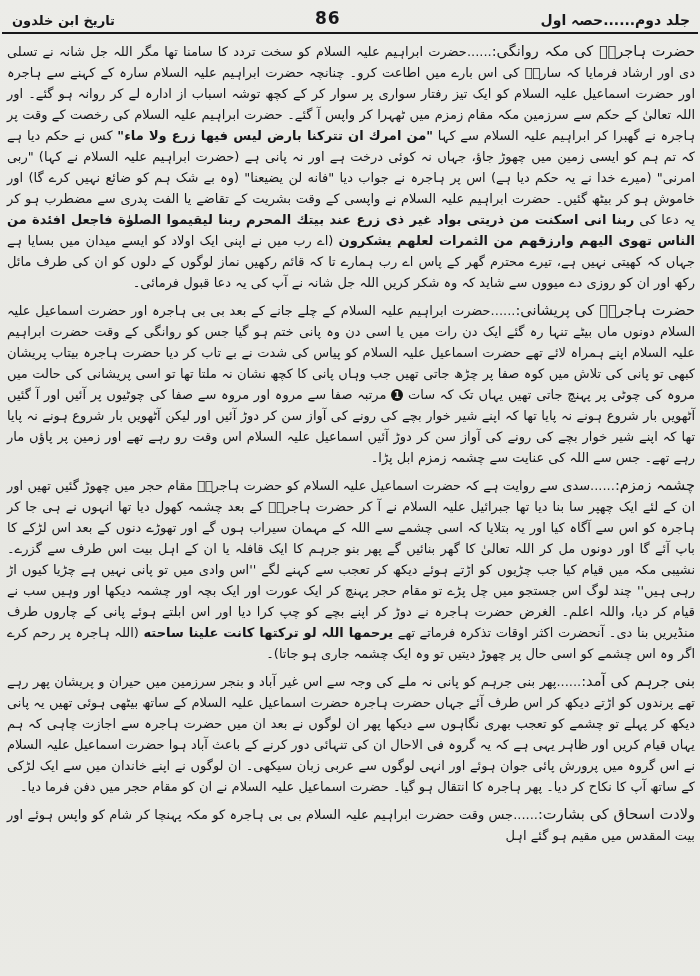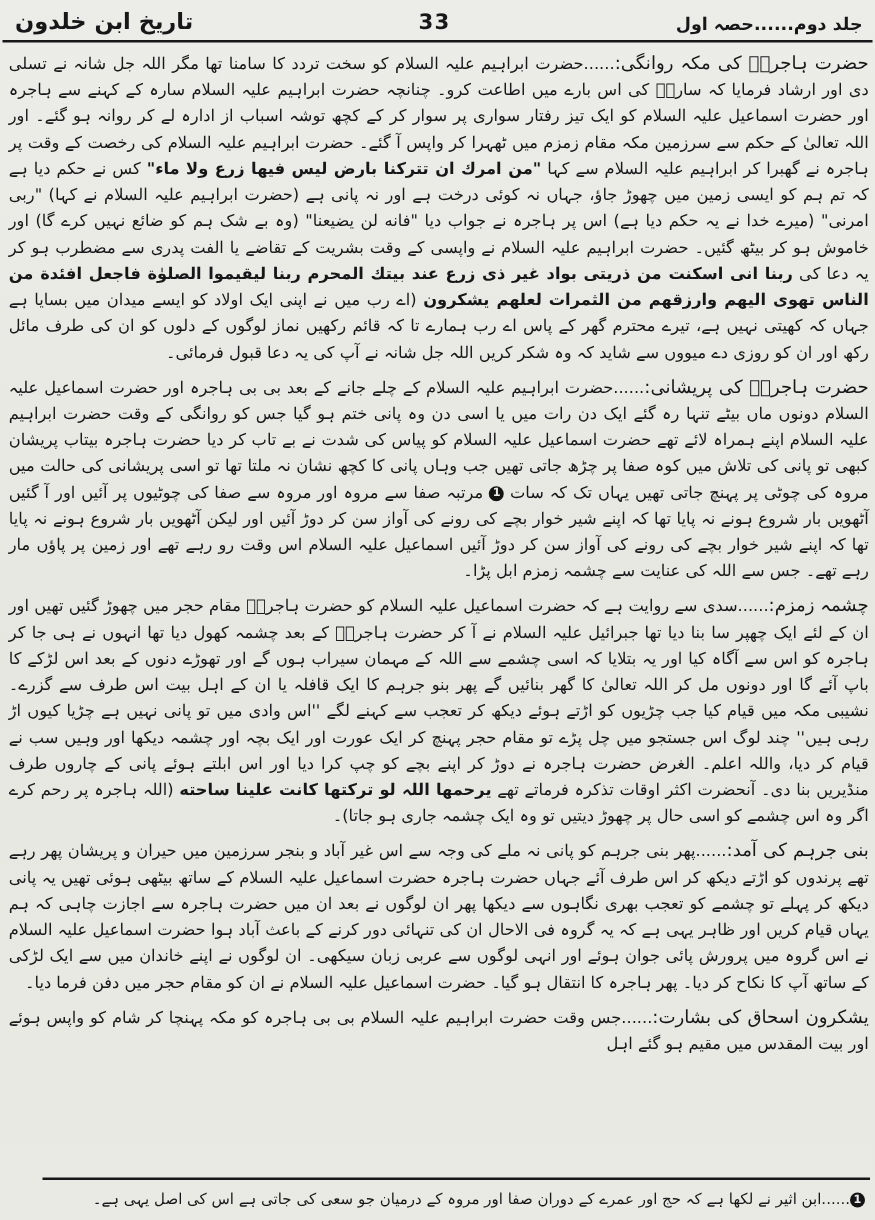--- a/index.html
+++ b/index.html
@@ -7,21 +7,21 @@
   .page{
     position:relative;width:700px;height:976px;margin:0 auto;
     background:linear-gradient(180deg,#ecece8 0%,#e7e7e2 55%,#eaeae5 100%);
     color:#17171a;overflow:hidden;box-sizing:border-box;
   }
   
   .hdr{
     direction:ltr;display:flex;justify-content:space-between;align-items:flex-end;
     padding:10px 10px 2px 12px;height:30px;box-sizing:border-box;
   }
-  .hdr .h-left{font-size:18px;font-weight:bold;}
+  .hdr .h-left{font-size:13px;font-weight:bold;}
   .hdr .h-center{font-size:17px;font-weight:bold;letter-spacing:1px;}
   .hdr .h-right{font-size:14px;font-weight:bold;}
   .hdr-rule{height:0;border-top:2.5px solid #17171a;margin:2px 2px 0 2px;}
   
   .content{
     direction:rtl;text-align:justify;text-justify:inter-word;
     padding:7px 5px 0 7px;font-size:13px;line-height:21px;
   }
   .para{margin:0 0 7px 0;}
   .p-heading{font-weight:normal;font-size:14.5px;}
@@ -38,37 +38,33 @@
   .fn-rule{border-top:2px solid #17171a;margin:0 4px 6px 34px;}
   .fn-line{padding:0 8px 0 30px;font-size:12px;line-height:18px;text-align:right;}
 </style>
 </head>
 <body>
 
 <div class="page">
 
   <div class="hdr">
     <span class="h-left">تاریخ ابن خلدون</span>
-    <span class="h-center">33</span>
+    <span class="h-center">86</span>
     <span class="h-right">جلد دوم......حصہ اول</span>
   </div>
   <div class="hdr-rule"></div>
 
   <div class="content">
 
     <p class="para"><span class="p-heading">حضرت ہاجرہؓ کی مکہ روانگی:</span><span>......حضرت ابراہیم علیہ السلام کو سخت تردد کا سامنا تھا مگر اللہ جل شانہ نے تسلی دی اور ارشاد فرمایا کہ سارہؓ کی اس بارے میں اطاعت کرو۔ چنانچہ حضرت ابراہیم علیہ السلام سارہ کے کہنے سے ہاجرہ اور حضرت اسماعیل علیہ السلام کو ایک تیز رفتار سواری پر سوار کر کے کچھ توشہ اسباب از ادارہ لے کر روانہ ہو گئے۔ اور اللہ تعالیٰ کے حکم سے سرزمین مکہ مقام زمزم میں ٹھہرا کر واپس آ گئے۔ حضرت ابراہیم علیہ السلام کی رخصت کے وقت پر ہاجرہ نے گھبرا کر ابراہیم علیہ السلام سے کہا </span><span class="ar">"من امرك ان تتركنا بارض لیس فیها زرع ولا ماء"</span><span> کس نے حکم دیا ہے کہ تم ہم کو ایسی زمین میں چھوڑ جاؤ، جہاں نہ کوئی درخت ہے اور نہ پانی ہے (حضرت ابراہیم علیہ السلام نے کہا) "ربی امرنی" (میرے خدا نے یہ حکم دیا ہے) اس پر ہاجرہ نے جواب دیا "فانه لن یضیعنا" (وہ بے شک ہم کو ضائع نہیں کرے گا) اور خاموش ہو کر بیٹھ گئیں۔ حضرت ابراہیم علیہ السلام نے واپسی کے وقت بشریت کے تقاضے یا الفت پدری سے مضطرب ہو کر یہ دعا کی </span><span class="ar">ربنا انی اسکنت من ذریتی بواد غیر ذی زرع عند بیتك المحرم ربنا لیقیموا الصلوٰة فاجعل افئدة من الناس تهوی الیهم وارزقهم من الثمرات لعلهم یشکرون</span><span> (اے رب میں نے اپنی ایک اولاد کو ایسے میدان میں بسایا ہے جہاں کہ کھیتی نہیں ہے، تیرے محترم گھر کے پاس اے رب ہمارے تا کہ قائم رکھیں نماز لوگوں کے دلوں کو ان کی طرف مائل رکھ اور ان کو روزی دے میووں سے شاید کہ وہ شکر کریں اللہ جل شانہ نے آپ کی یہ دعا قبول فرمائی۔</span></p>
 
     <p class="para"><span class="p-heading">حضرت ہاجرہؓ کی پریشانی:</span><span>......حضرت ابراہیم علیہ السلام کے چلے جانے کے بعد بی بی ہاجرہ اور حضرت اسماعیل علیہ السلام دونوں ماں بیٹے تنہا رہ گئے ایک دن رات میں یا اسی دن وہ پانی ختم ہو گیا جس کو روانگی کے وقت حضرت ابراہیم علیہ السلام اپنے ہمراہ لائے تھے حضرت اسماعیل علیہ السلام کو پیاس کی شدت نے بے تاب کر دیا حضرت ہاجرہ بیتاب پریشان کبھی تو پانی کی تلاش میں کوہ صفا پر چڑھ جاتی تھیں جب وہاں پانی کا کچھ نشان نہ ملتا تھا تو اسی پریشانی کی حالت میں مروہ کی چوٹی پر پہنچ جاتی تھیں یہاں تک کہ سات </span><span class="fnmark">1</span><span> مرتبہ صفا سے مروہ اور مروہ سے صفا کی چوٹیوں پر آئیں اور آ گئیں آٹھویں بار شروع ہونے نہ پایا تھا کہ اپنے شیر خوار بچے کی رونے کی آواز سن کر دوڑ آئیں اور لیکن آٹھویں بار شروع ہونے نہ پایا تھا کہ اپنے شیر خوار بچے کی رونے کی آواز سن کر دوڑ آئیں اسماعیل علیہ السلام اس وقت رو رہے تھے اور زمین پر پاؤں مار رہے تھے۔ جس سے اللہ کی عنایت سے چشمہ زمزم ابل پڑا۔</span></p>
 
     <p class="para"><span class="p-heading">چشمہ زمزم:</span><span>......سدی سے روایت ہے کہ حضرت اسماعیل علیہ السلام کو حضرت ہاجرہؓ مقام حجر میں چھوڑ گئیں تھیں اور ان کے لئے ایک چھپر سا بنا دیا تھا جبرائیل علیہ السلام نے آ کر حضرت ہاجرہؓ کے بعد چشمہ کھول دیا تھا انہوں نے ہی جا کر ہاجرہ کو اس سے آگاہ کیا اور یہ بتلایا کہ اسی چشمے سے اللہ کے مہمان سیراب ہوں گے اور تھوڑے دنوں کے بعد اس لڑکے کا باپ آئے گا اور دونوں مل کر اللہ تعالیٰ کا گھر بنائیں گے پھر بنو جرہم کا ایک قافلہ یا ان کے اہل بیت اس طرف سے گزرے۔ نشیبی مکہ میں قیام کیا جب چڑیوں کو اڑتے ہوئے دیکھ کر تعجب سے کہنے لگے ''اس وادی میں تو پانی نہیں ہے چڑیا کیوں اڑ رہی ہیں'' چند لوگ اس جستجو میں چل پڑے تو مقام حجر پہنچ کر ایک عورت اور ایک بچہ اور چشمہ دیکھا اور وہیں سب نے قیام کر دیا، واللہ اعلم۔ الغرض حضرت ہاجرہ نے دوڑ کر اپنے بچے کو چپ کرا دیا اور اس ابلتے ہوئے پانی کے چاروں طرف منڈیریں بنا دی۔ آنحضرت اکثر اوقات تذکرہ فرماتے تھے </span><span class="ar">یرحمها اللہ لو ترکتها کانت علینا ساحته</span><span> (اللہ ہاجرہ پر رحم کرے اگر وہ اس چشمے کو اسی حال پر چھوڑ دیتیں تو وہ ایک چشمہ جاری ہو جاتا)۔</span></p>
 
     <p class="para"><span class="p-heading">بنی جرہم کی آمد:</span><span>......پھر بنی جرہم کو پانی نہ ملے کی وجہ سے اس غیر آباد و بنجر سرزمین میں حیران و پریشان پھر رہے تھے پرندوں کو اڑتے دیکھ کر اس طرف آئے جہاں حضرت ہاجرہ حضرت اسماعیل علیہ السلام کے ساتھ بیٹھی ہوئی تھیں یہ پانی دیکھ کر پہلے تو چشمے کو تعجب بھری نگاہوں سے دیکھا پھر ان لوگوں نے بعد ان میں حضرت ہاجرہ سے اجازت چاہی کہ ہم یہاں قیام کریں اور ظاہر یہی ہے کہ یہ گروہ فی الاحال ان کی تنہائی دور کرنے کے باعث آباد ہوا حضرت اسماعیل علیہ السلام نے اس گروہ میں پرورش پائی جوان ہوئے اور انہی لوگوں سے عربی زبان سیکھی۔ ان لوگوں نے اپنے خاندان میں سے ایک لڑکی کے ساتھ آپ کا نکاح کر دیا۔ پھر ہاجرہ کا انتقال ہو گیا۔ حضرت اسماعیل علیہ السلام نے ان کو مقام حجر میں دفن فرما دیا۔</span></p>
 
-    <p class="para"><span class="p-heading">یشکرون اسحاق کی بشارت:</span><span>......جس وقت حضرت ابراہیم علیہ السلام بی بی ہاجرہ کو مکہ پہنچا کر شام کو واپس ہوئے اور بیت المقدس میں مقیم ہو گئے اہل</span></p>
+    <p class="para"><span class="p-heading">ولادت اسحاق کی بشارت:</span><span>......جس وقت حضرت ابراہیم علیہ السلام بی بی ہاجرہ کو مکہ پہنچا کر شام کو واپس ہوئے اور بیت المقدس میں مقیم ہو گئے اہل</span></p>
 
   </div>
 
-  <div class="footnote">
-    <div class="fn-rule"></div>
-    <div class="fn-line"><span class="fnmark">1</span><span>......ابن اثیر نے لکھا ہے کہ حج اور عمرے کے دوران صفا اور مروہ کے درمیان جو سعی کی جاتی ہے اس کی اصل یہی ہے۔</span></div>
-  </div>
 
 </div>
 
 </body></html>

